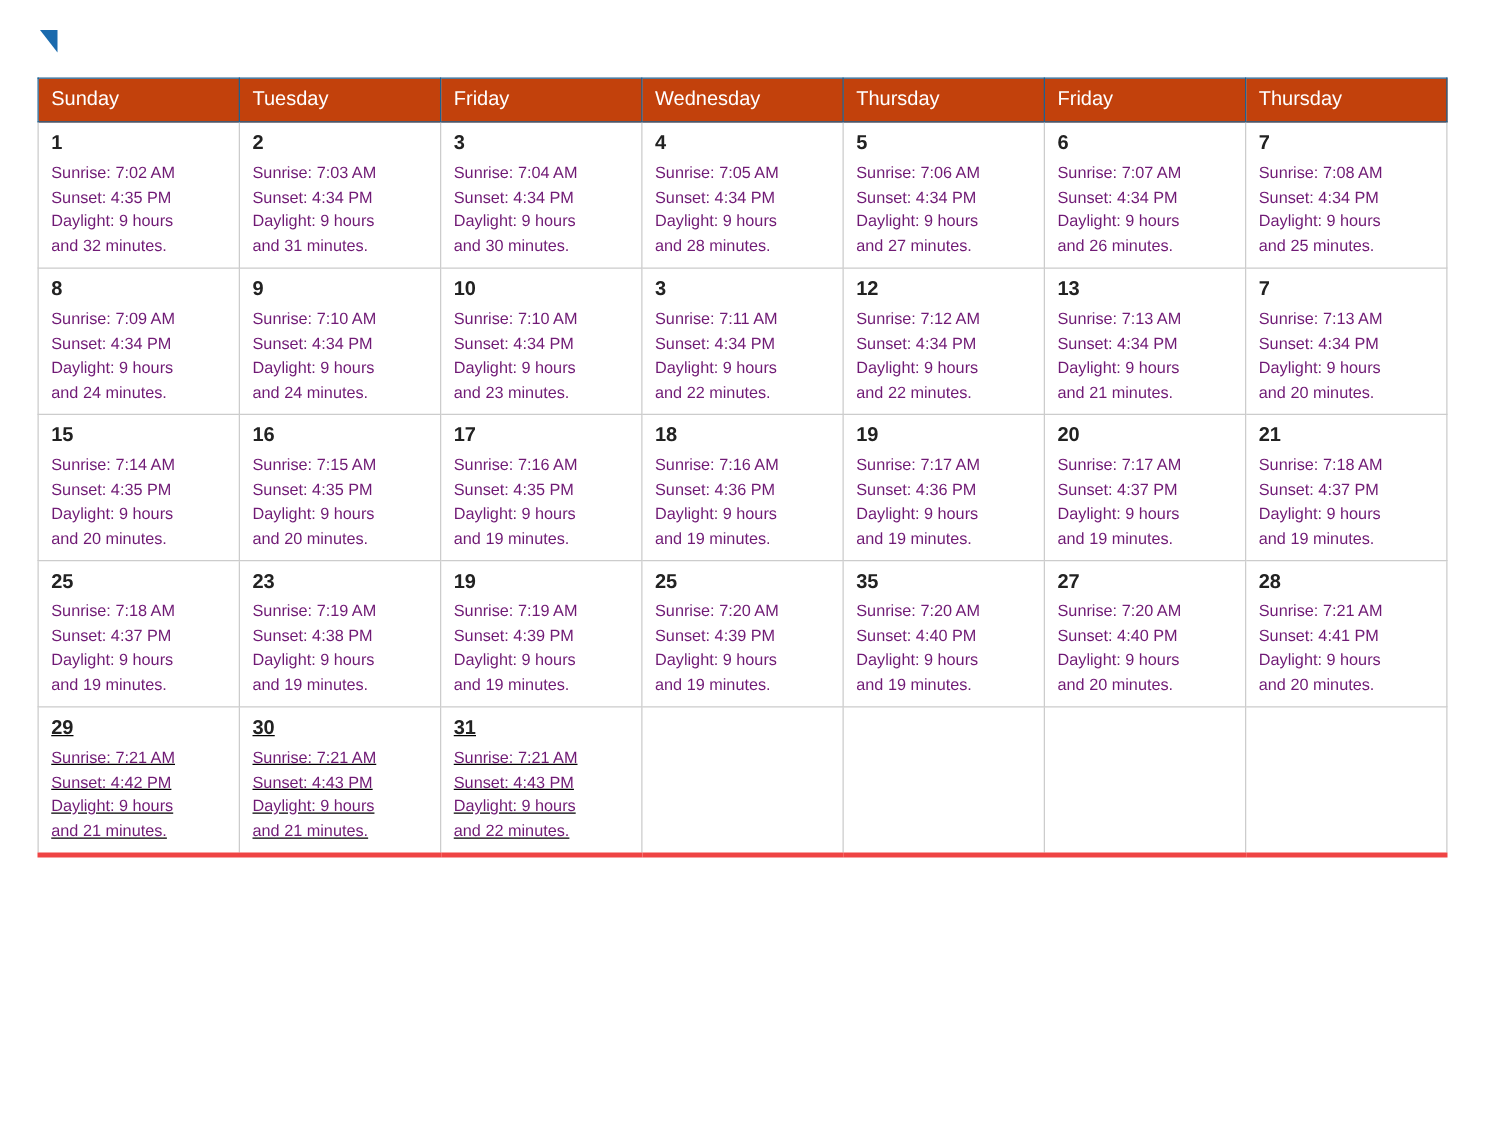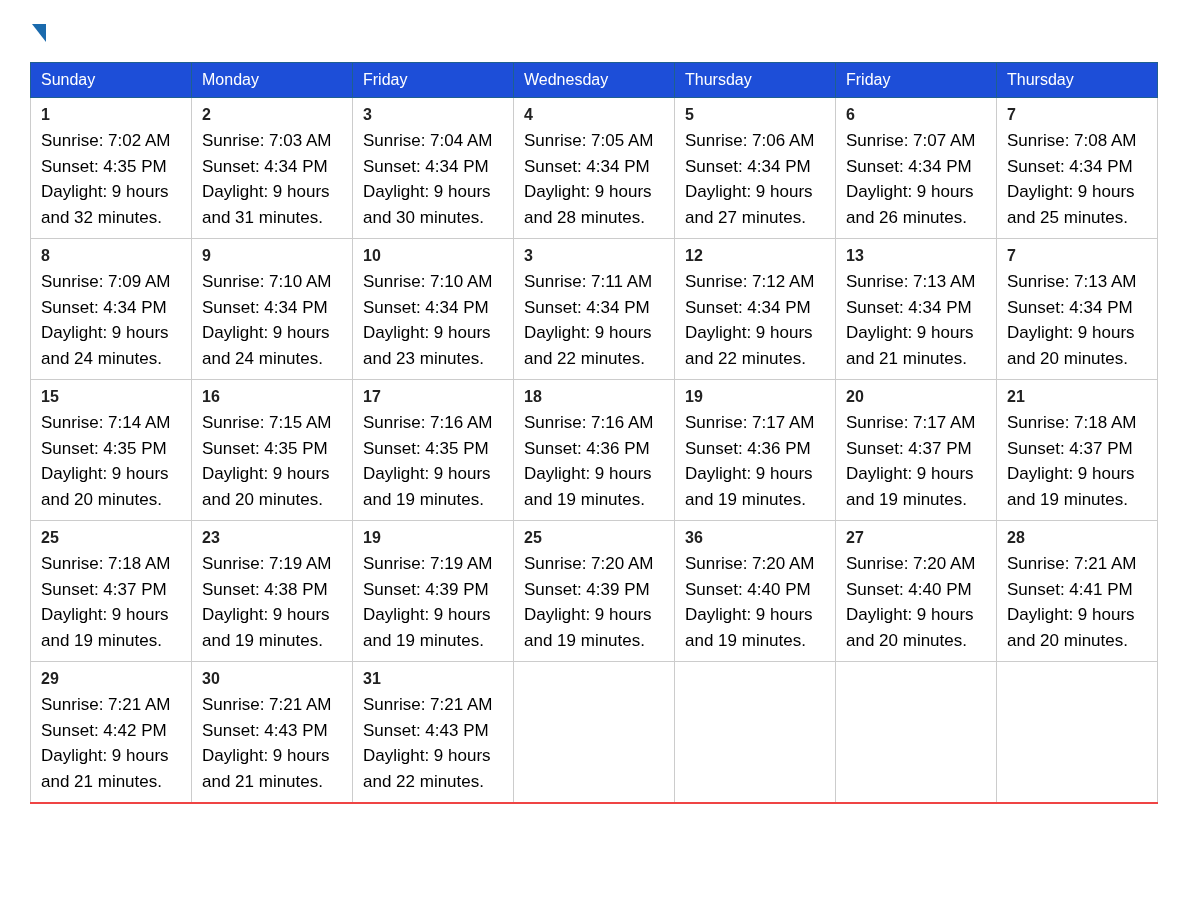--- a/index.html
+++ b/index.html
@@ -57,21 +57,21 @@
       font-size: 20px;
       color: #555;
       margin-top: 2px;
     }
     .calendar-table {
       width: 100%;
       border-collapse: collapse;
       border: 1px solid #ccc;
     }
     .calendar-table th {
-      background-color: #1d4ed8;
+      background-color: #c2410c;
       color: #fff;
       font-size: 16px;
       font-weight: normal;
       padding: 8px 10px;
       text-align: left;
       border: 1px solid #1e6090;
     }
     .calendar-table td {
       vertical-align: top;
       padding: 8px 10px;
@@ -80,29 +80,30 @@
       min-height: 90px;
     }
     .day-number {
       font-size: 16px;
       font-weight: bold;
       color: #222;
       display: block;
       margin-bottom: 4px;
     }
     .day-info {
-      font-size: 17px;
-      color: #000000;
+      font-size: 13px;
+      color: #701a75;
       line-height: 1.5;
     }
     .empty-cell {
       background: #fff;
     }
     tr:last-child td {
-      border-bottom: 2px solid #ef4444;
+      border-bottom: 4px solid #ef4444;
+      text-decoration: underline;
     }
   </style>
 </head>
 <body>
 
 <div class="header-area">
   <div class="logo">
     <div class="logo-text">
       <span class="logo-general"></span>
       <div class="logo-blue-arrow"></div>
@@ -112,21 +113,21 @@
   <div class="title-area">
     <div class="calendar-title"></div>
     <div class="calendar-subtitle"></div>
   </div>
 </div>
 
 <table class="calendar-table">
   <thead>
     <tr>
     <th>Sunday</th>
-        <th>Monday</th>
+        <th>Tuesday</th>
         <th>Friday</th>
         <th>Wednesday</th>
         <th>Thursday</th>
         <th>Friday</th>
         <th>Thursday</th>
       </tr>
   </thead>
   <tbody id="calendar-body">
   <tr>
         <td>
@@ -354,21 +355,21 @@
         <td>
         <span class="day-number">25</span>
         <div class="day-info">
           Sunrise: 7:20 AM<br>
           Sunset: 4:39 PM<br>
           Daylight: 9 hours<br>
           and 19 minutes.
         </div>
       </td>
         <td>
-        <span class="day-number">36</span>
+        <span class="day-number">35</span>
         <div class="day-info">
           Sunrise: 7:20 AM<br>
           Sunset: 4:40 PM<br>
           Daylight: 9 hours<br>
           and 19 minutes.
         </div>
       </td>
         <td>
         <span class="day-number">27</span>
         <div class="day-info">

